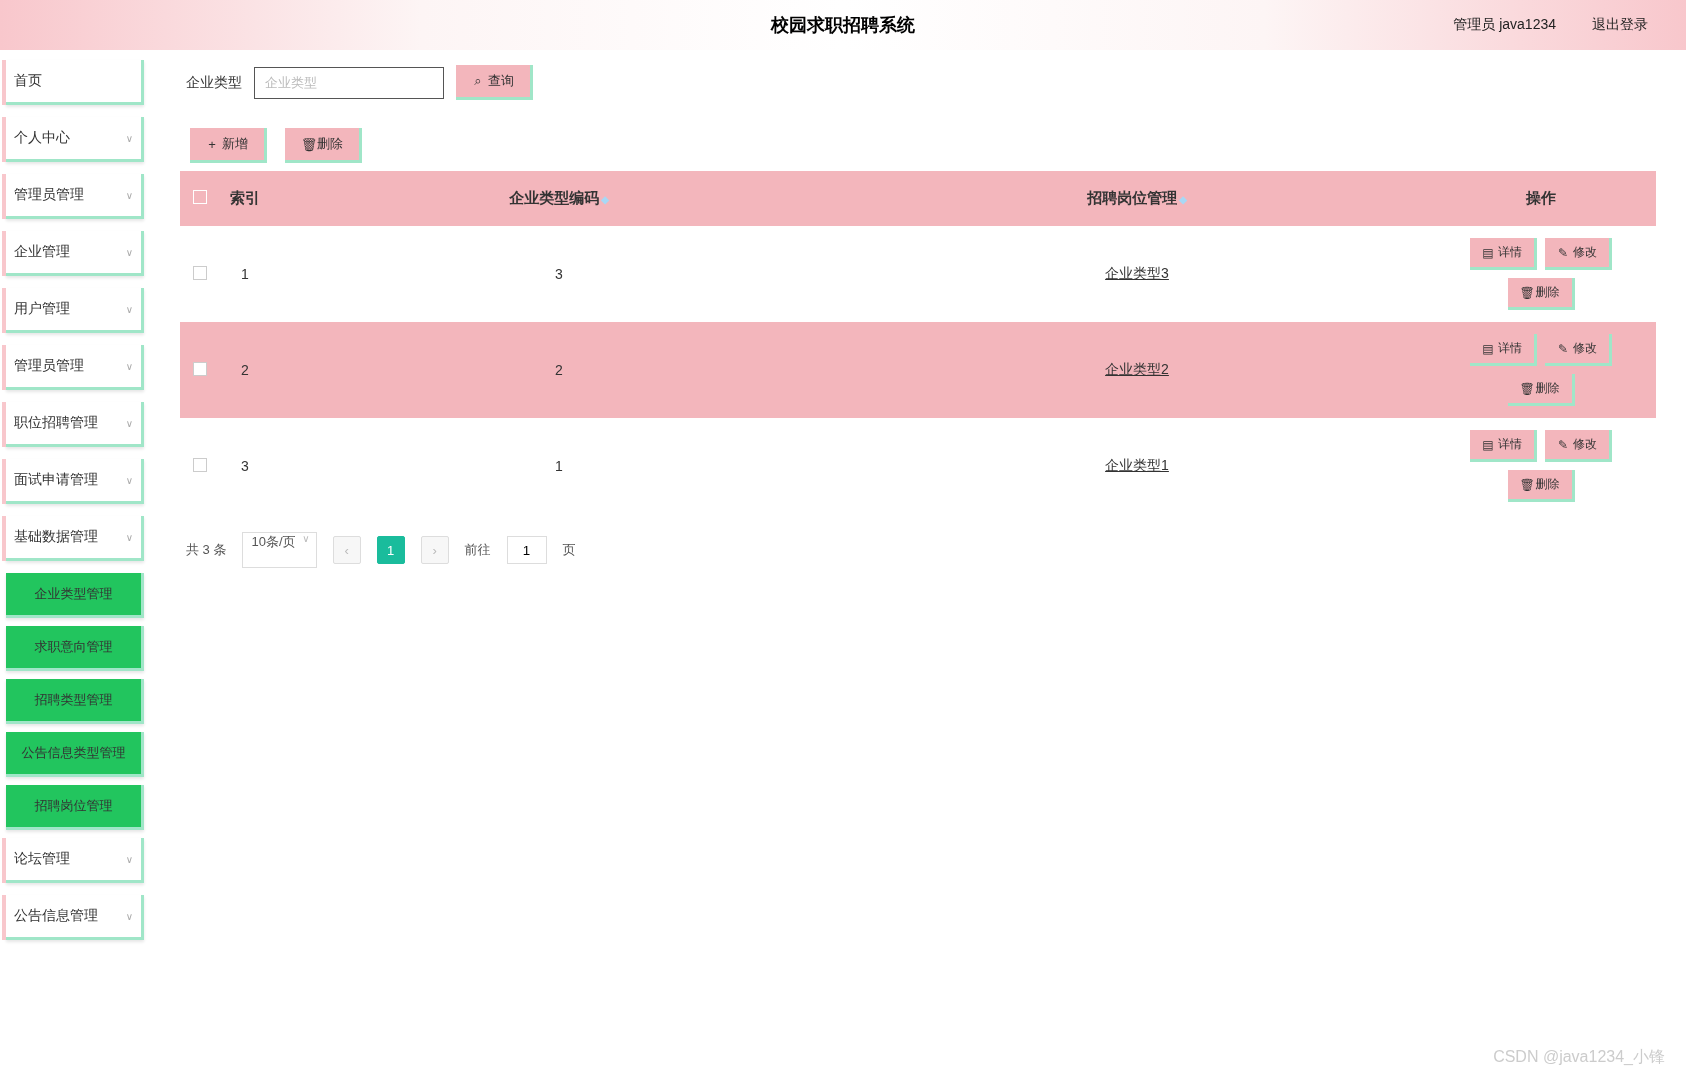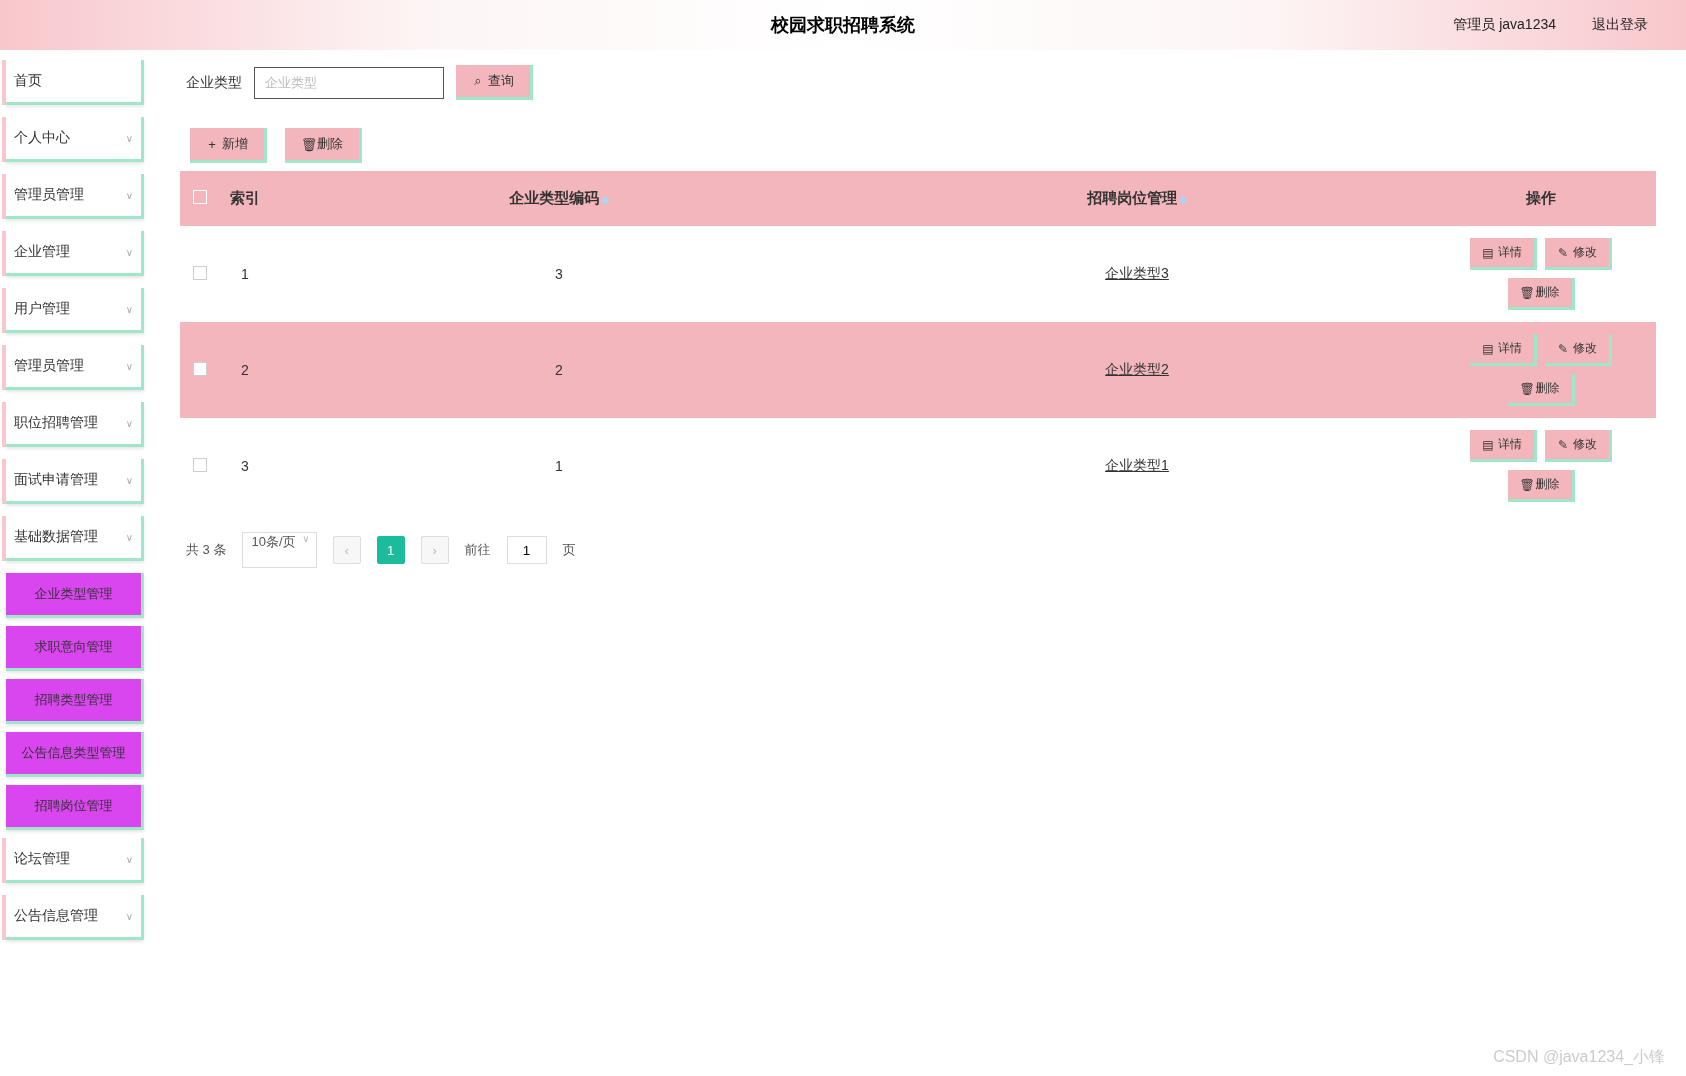--- a/index.html
+++ b/index.html
@@ -36,21 +36,21 @@
       margin-bottom: 12px;
       display: flex;
       align-items: center;
       justify-content: space-between;
       cursor: pointer;
       box-shadow: -4px 0 0 #f8c7cc, 0 2px 3px rgba(0,0,0,0.1);
     }
     .menu-item .label { font-size: 14px; color: #333; }
     .menu-item .chev { color: #aaa; font-size: 10px; }
     .sub-item {
-      background: #d946ef;
+      background: #22c55e;
       border-bottom: 3px solid #a0e6c8;
       border-right: 3px solid #a0e6c8;
       padding: 12px 8px;
       margin-bottom: 8px;
       text-align: center;
       cursor: pointer;
       box-shadow: 0 2px 3px rgba(0,0,0,0.1);
       font-size: 13px;
     }
     

